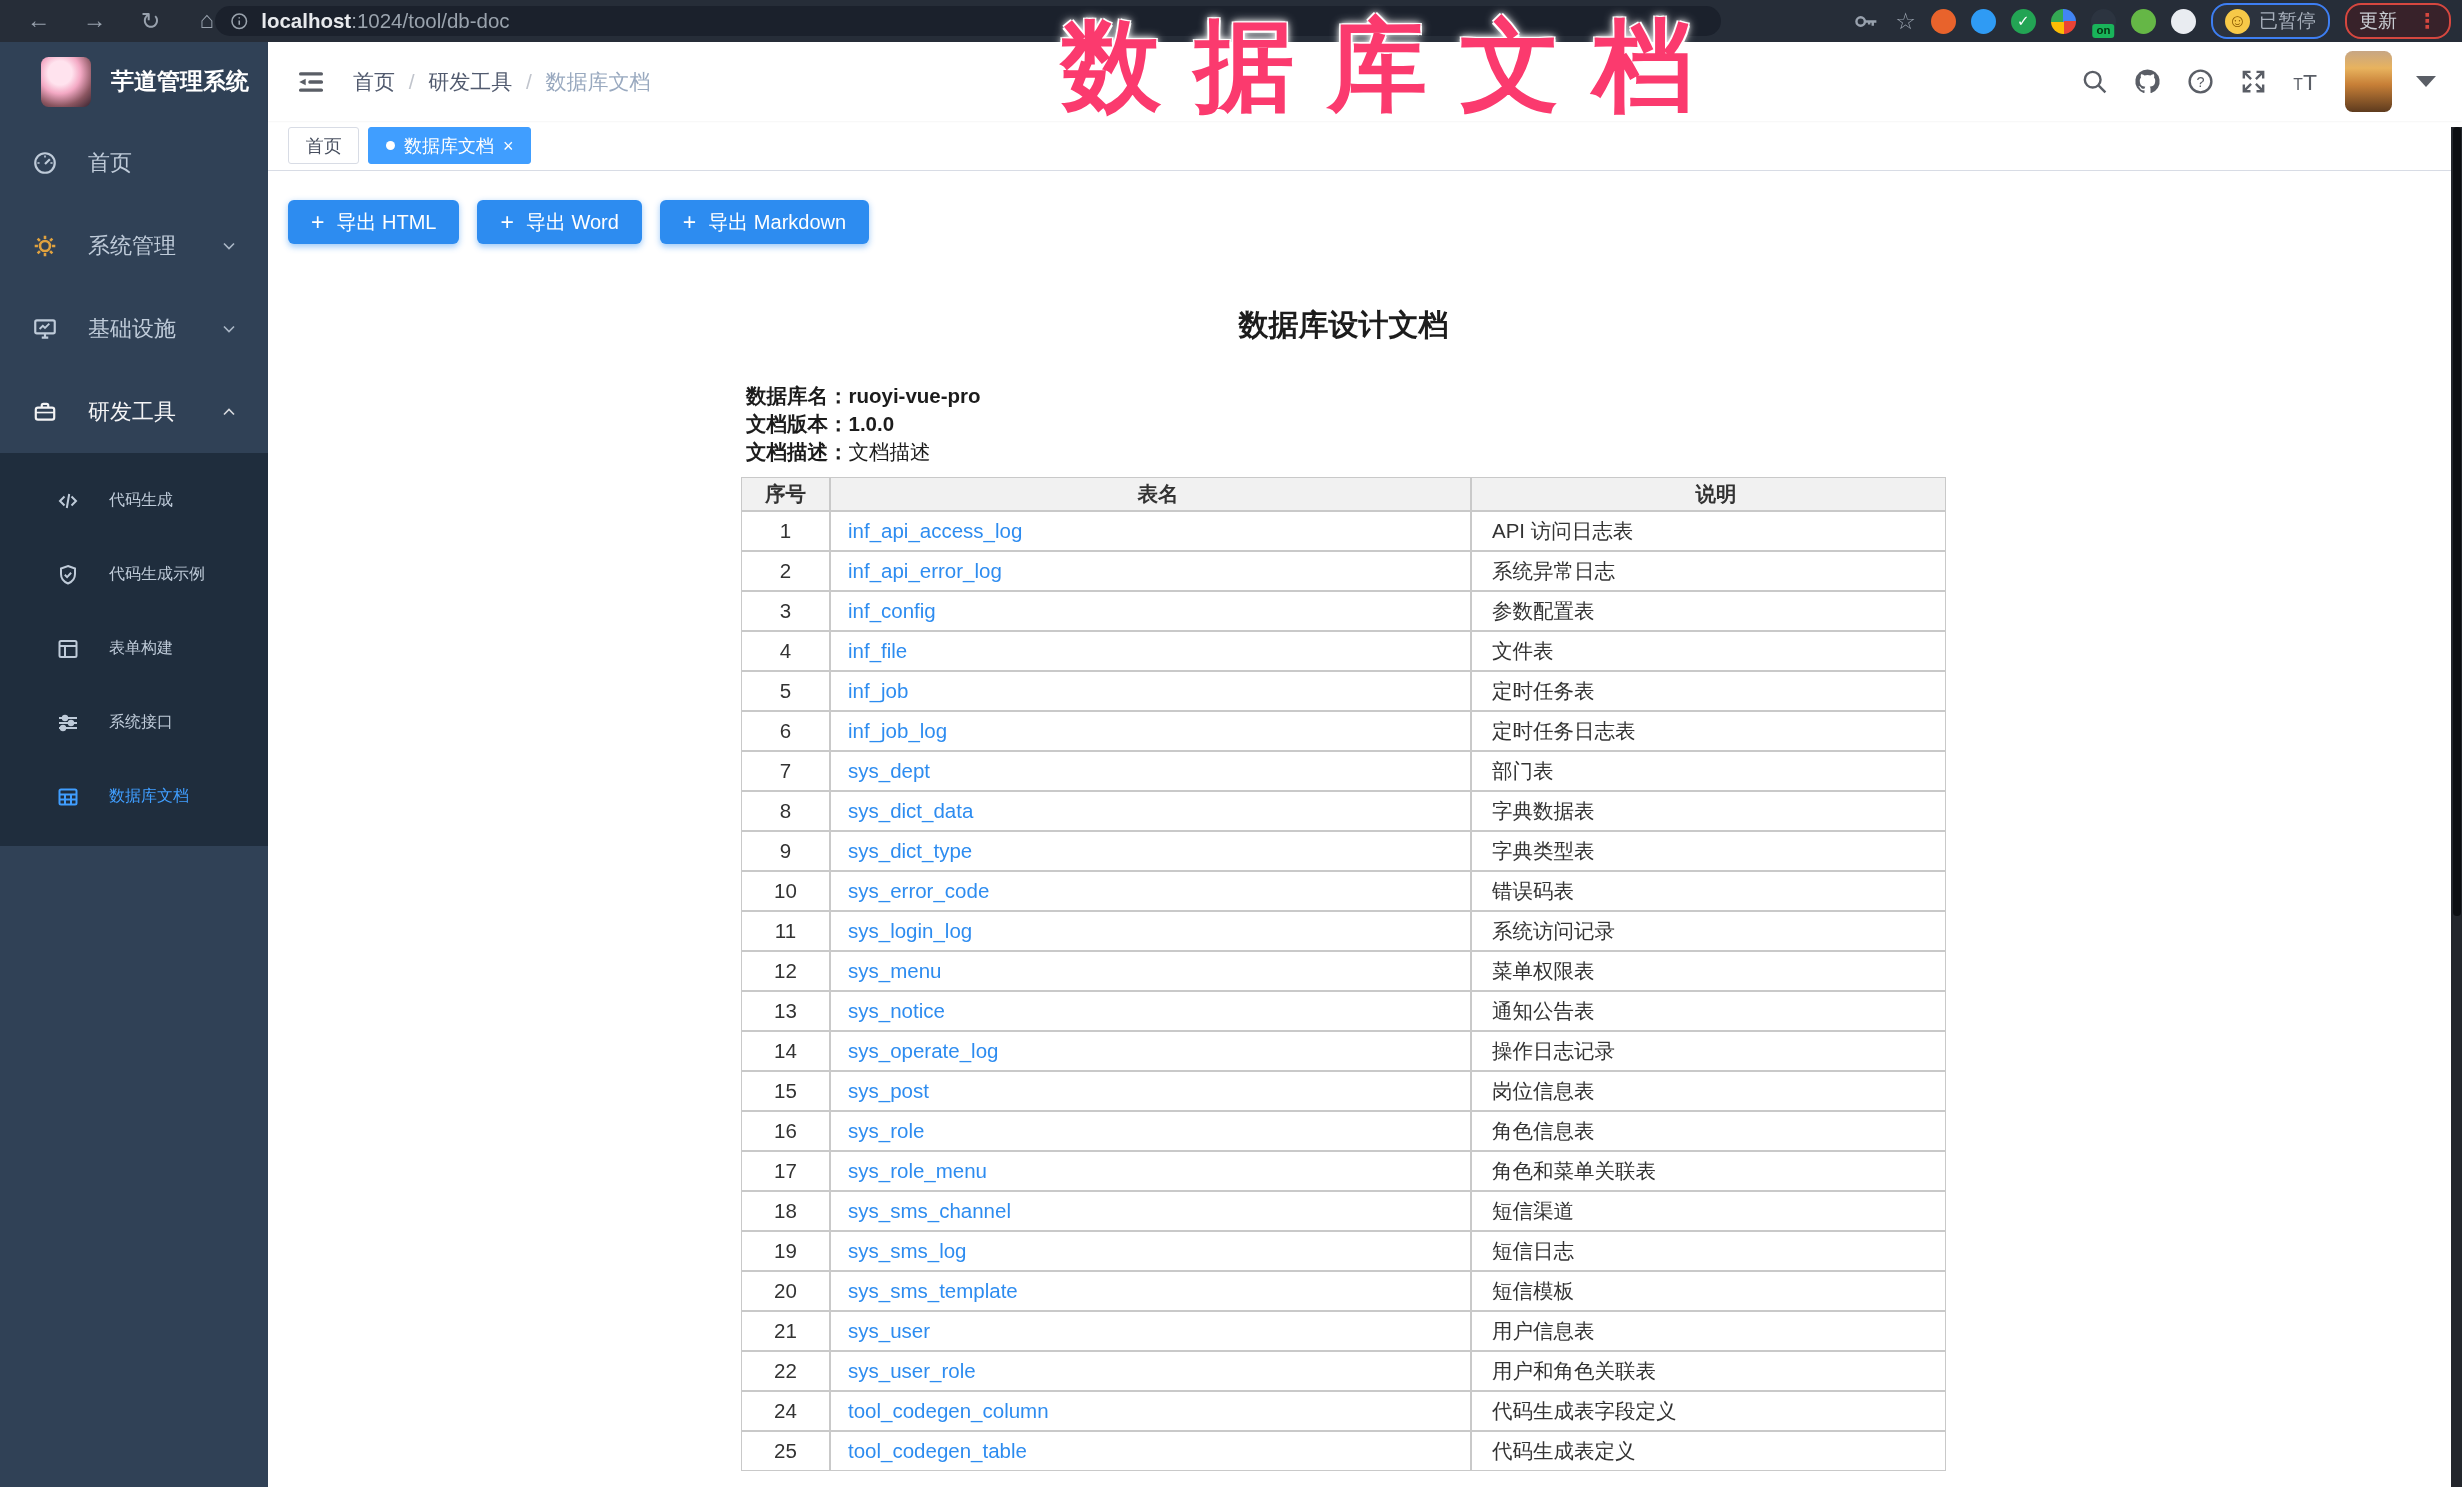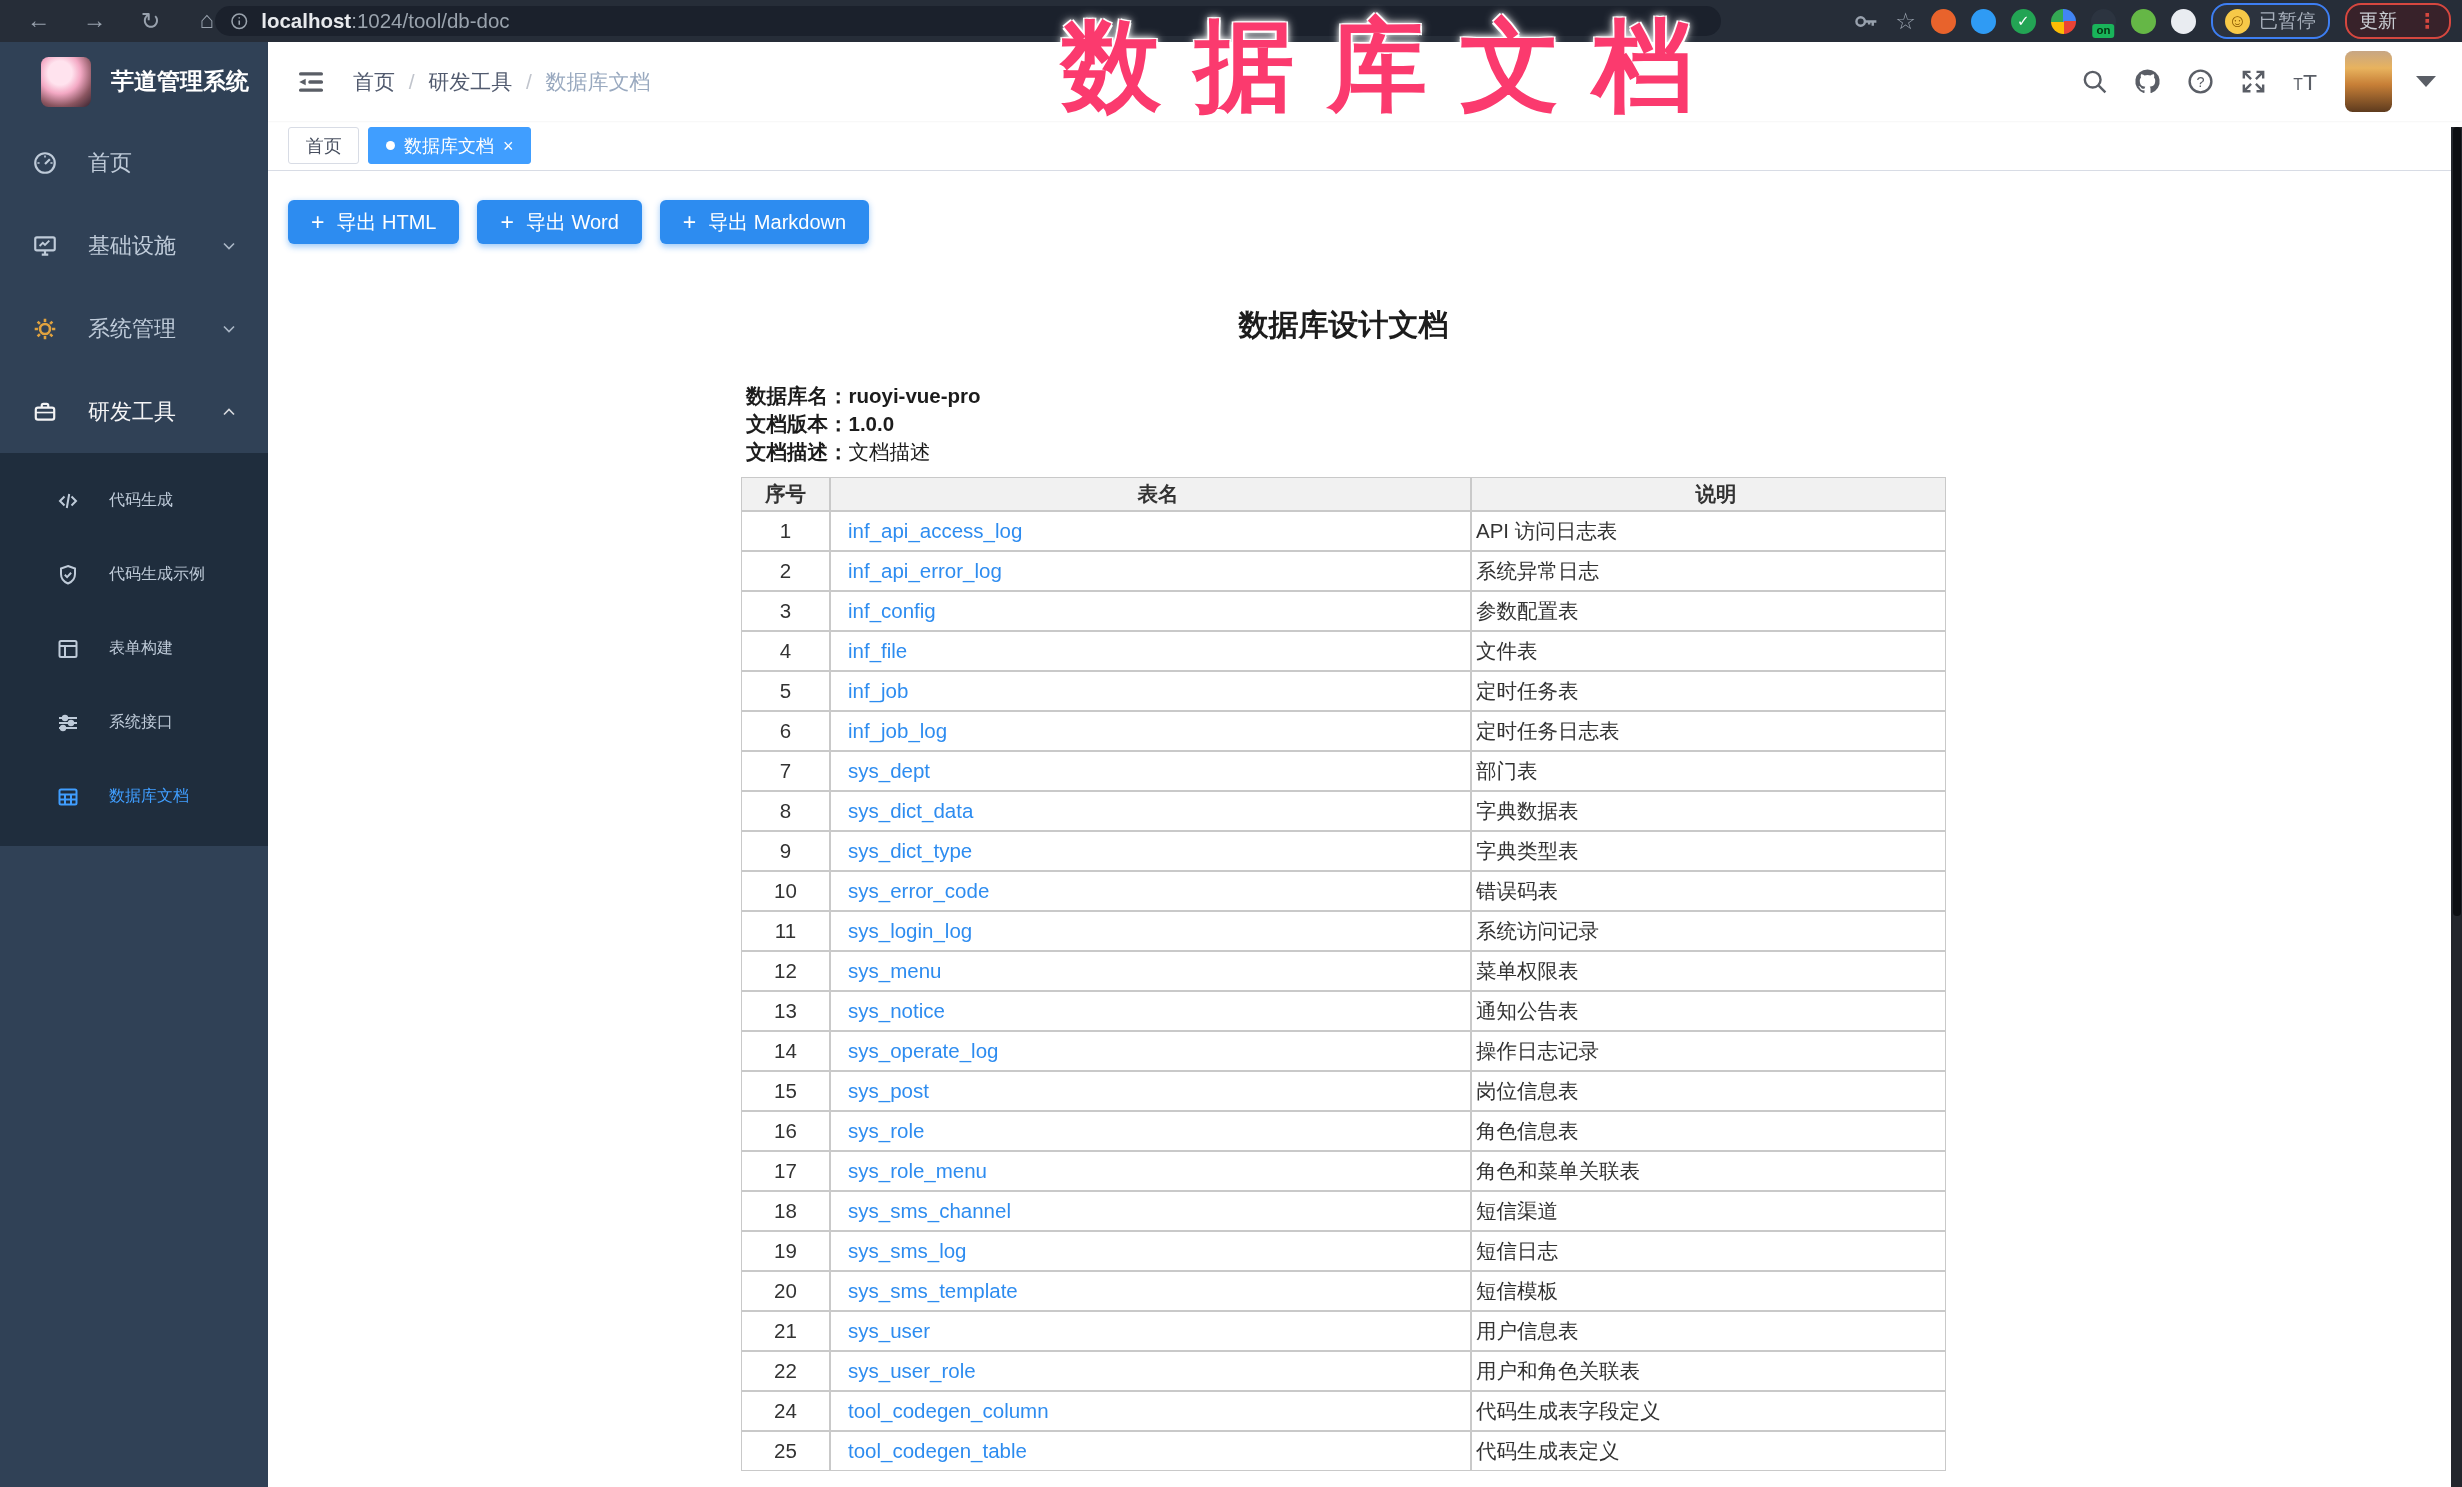--- a/index.html
+++ b/index.html
@@ -75,21 +75,21 @@
   .doc-title{position:absolute;top:134px;left:473px;width:1205px;text-align:center;font-size:30px;font-weight:bold;color:#1c1c1c;}
   .doc-meta{position:absolute;top:211px;left:478px;font-size:20.5px;color:#1c1c1c;line-height:28px;}
   .meta-label{font-weight:bold;}
   .meta-value.bold{font-weight:bold;}
 
   table.db-table{position:absolute;top:306px;left:473px;width:1205px;border-collapse:separate;border-spacing:0;font-size:20.5px;color:#333;table-layout:fixed;}
   .db-table th{background:#f1f1f1;font-weight:bold;height:30px;border:0.8px solid #c9c9c9;text-align:center;}
   .db-table td{height:36px;border:0.8px solid #c9c9c9;background:#fff;}
   .db-table .col-idx{width:85px;text-align:center;}
   .db-table .col-name{width:622px;padding-left:17px;}
-  .db-table .col-desc{padding-left:4px;}
+  .db-table .col-desc{padding-left:20px;}
   .db-table th.col-name,.db-table th.col-desc{padding-left:16px;}
   a.tbl-link{color:#2d8cf0;text-decoration:none;cursor:pointer;}
 
   .page-scrollbar{position:absolute;top:85px;right:0;bottom:0;width:10.6px;background:#23262c;}
   .page-scrollbar .thumb{position:absolute;top:0;left:1.5px;width:7.6px;height:58%;border-radius:3.8px;background:#0c0e12;}
 </style>
 </head>
 <body>
 
 <div class="screen">
@@ -153,42 +153,42 @@
             <span class="mi-icon">
               <svg viewBox="0 0 24 24" fill="none" stroke="currentColor" stroke-width="2">
                 <circle cx="12" cy="12" r="9"></circle>
                 <path d="M12 13l4.5-4.5"></path>
                 <path d="M5 12h2M17 12h2M12 5v2" stroke-width="1.5"></path>
               </svg>
             </span>
             <span class="mi-label">首页</span>
           </div>
           <div class="menu-item">
-            <span class="mi-icon">
-              <svg viewBox="0 0 24 24" fill="none" stroke="currentColor" stroke-width="2">
-                <rect x="3" y="4" width="18" height="12" rx="1.5"></rect>
-                <path d="M9 20h6M12 16v4"></path>
-                <path d="M7 12l3-3 2 2 4-4" stroke-width="1.7"></path>
-              </svg>
-            </span>
-            <span class="mi-label">基础设施</span>
-            <span class="mi-chevron">
-              <svg viewBox="0 0 24 24" fill="none" stroke="currentColor" stroke-width="2">
-                <path d="M6 9l6 6 6-6"></path>
-              </svg>
-            </span>
-          </div>
-          <div class="menu-item">
             <span class="mi-icon" style="color: rgb(224, 162, 63);">
               <svg viewBox="0 0 24 24" fill="none" stroke="currentColor" stroke-width="2.4">
                 <circle cx="12" cy="12" r="4.6"></circle>
                 <path d="M12 2.5v3M12 18.5v3M2.5 12h3M18.5 12h3M5.2 5.2l2.1 2.1M16.7 16.7l2.1 2.1M18.8 5.2l-2.1 2.1M5.2 18.8l2.1-2.1"></path>
               </svg>
             </span>
             <span class="mi-label">系统管理</span>
+            <span class="mi-chevron">
+              <svg viewBox="0 0 24 24" fill="none" stroke="currentColor" stroke-width="2">
+                <path d="M6 9l6 6 6-6"></path>
+              </svg>
+            </span>
+          </div>
+          <div class="menu-item">
+            <span class="mi-icon">
+              <svg viewBox="0 0 24 24" fill="none" stroke="currentColor" stroke-width="2">
+                <rect x="3" y="4" width="18" height="12" rx="1.5"></rect>
+                <path d="M9 20h6M12 16v4"></path>
+                <path d="M7 12l3-3 2 2 4-4" stroke-width="1.7"></path>
+              </svg>
+            </span>
+            <span class="mi-label">基础设施</span>
             <span class="mi-chevron">
               <svg viewBox="0 0 24 24" fill="none" stroke="currentColor" stroke-width="2">
                 <path d="M6 9l6 6 6-6"></path>
               </svg>
             </span>
           </div>
           <div class="menu-item active">
             <span class="mi-icon">
               <svg viewBox="0 0 24 24" fill="none" stroke="currentColor" stroke-width="2">
                 <rect x="3.5" y="8" width="17" height="11" rx="2"></rect>

